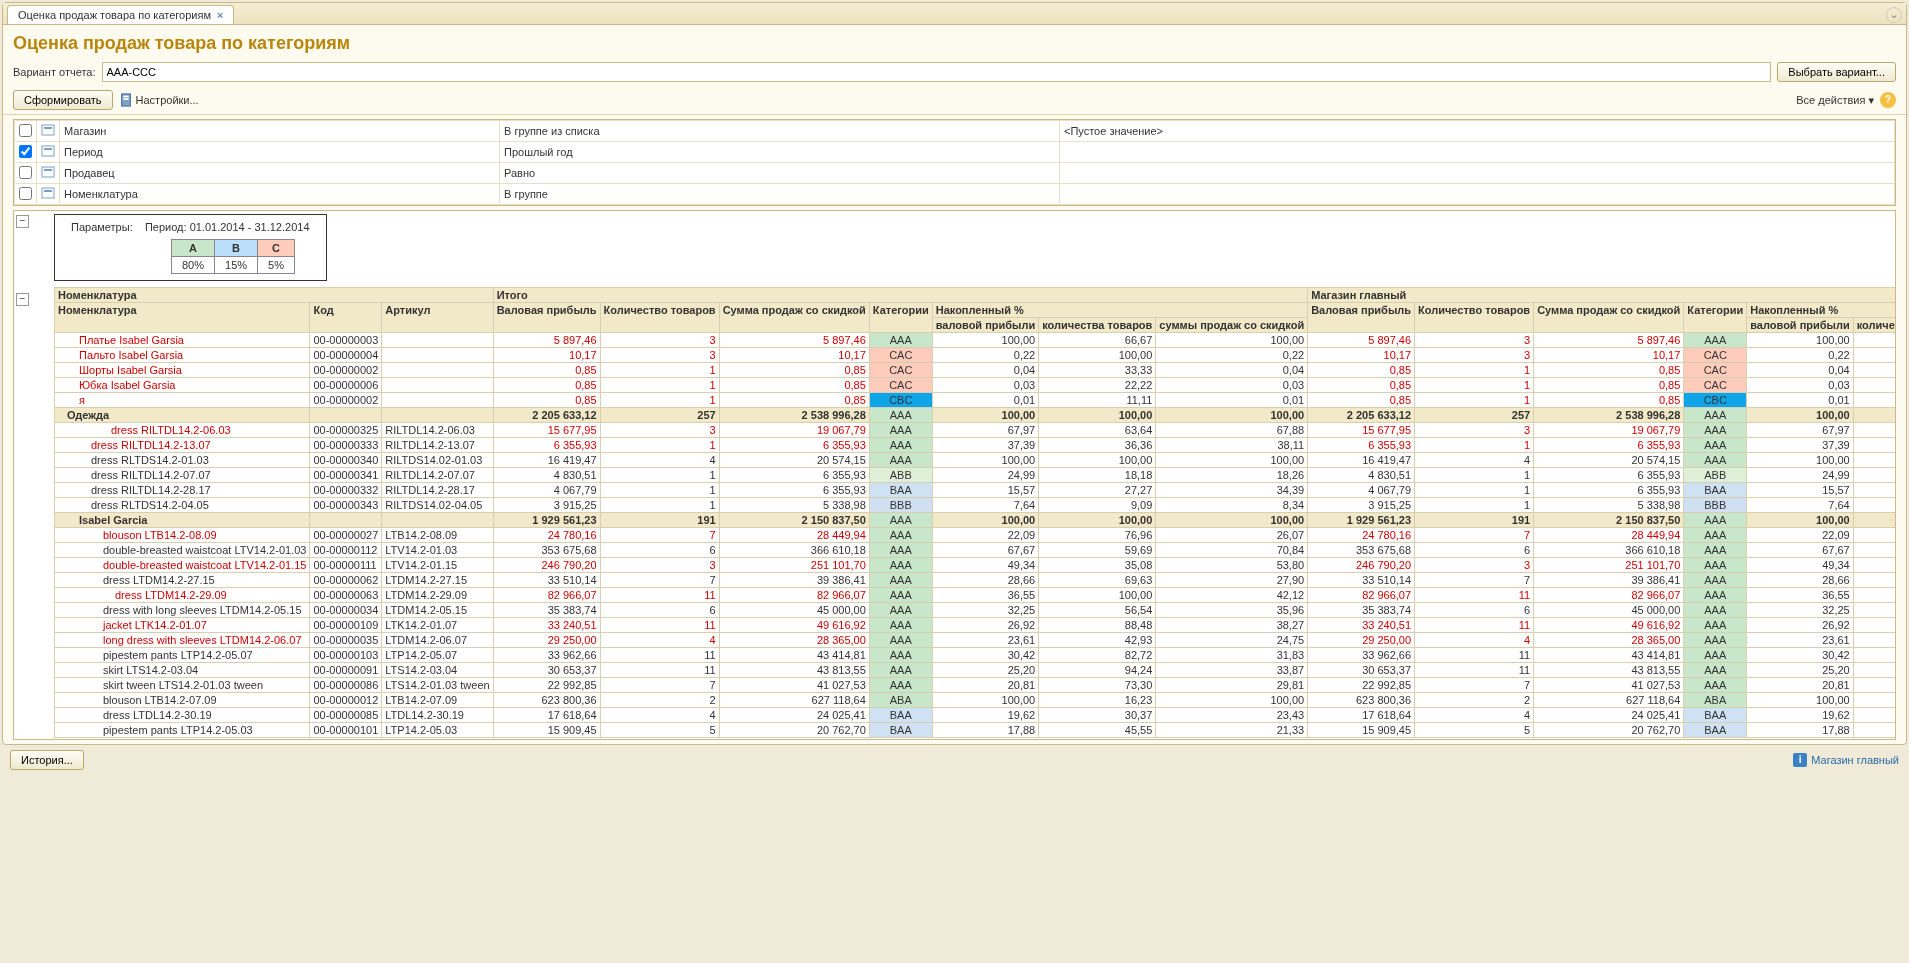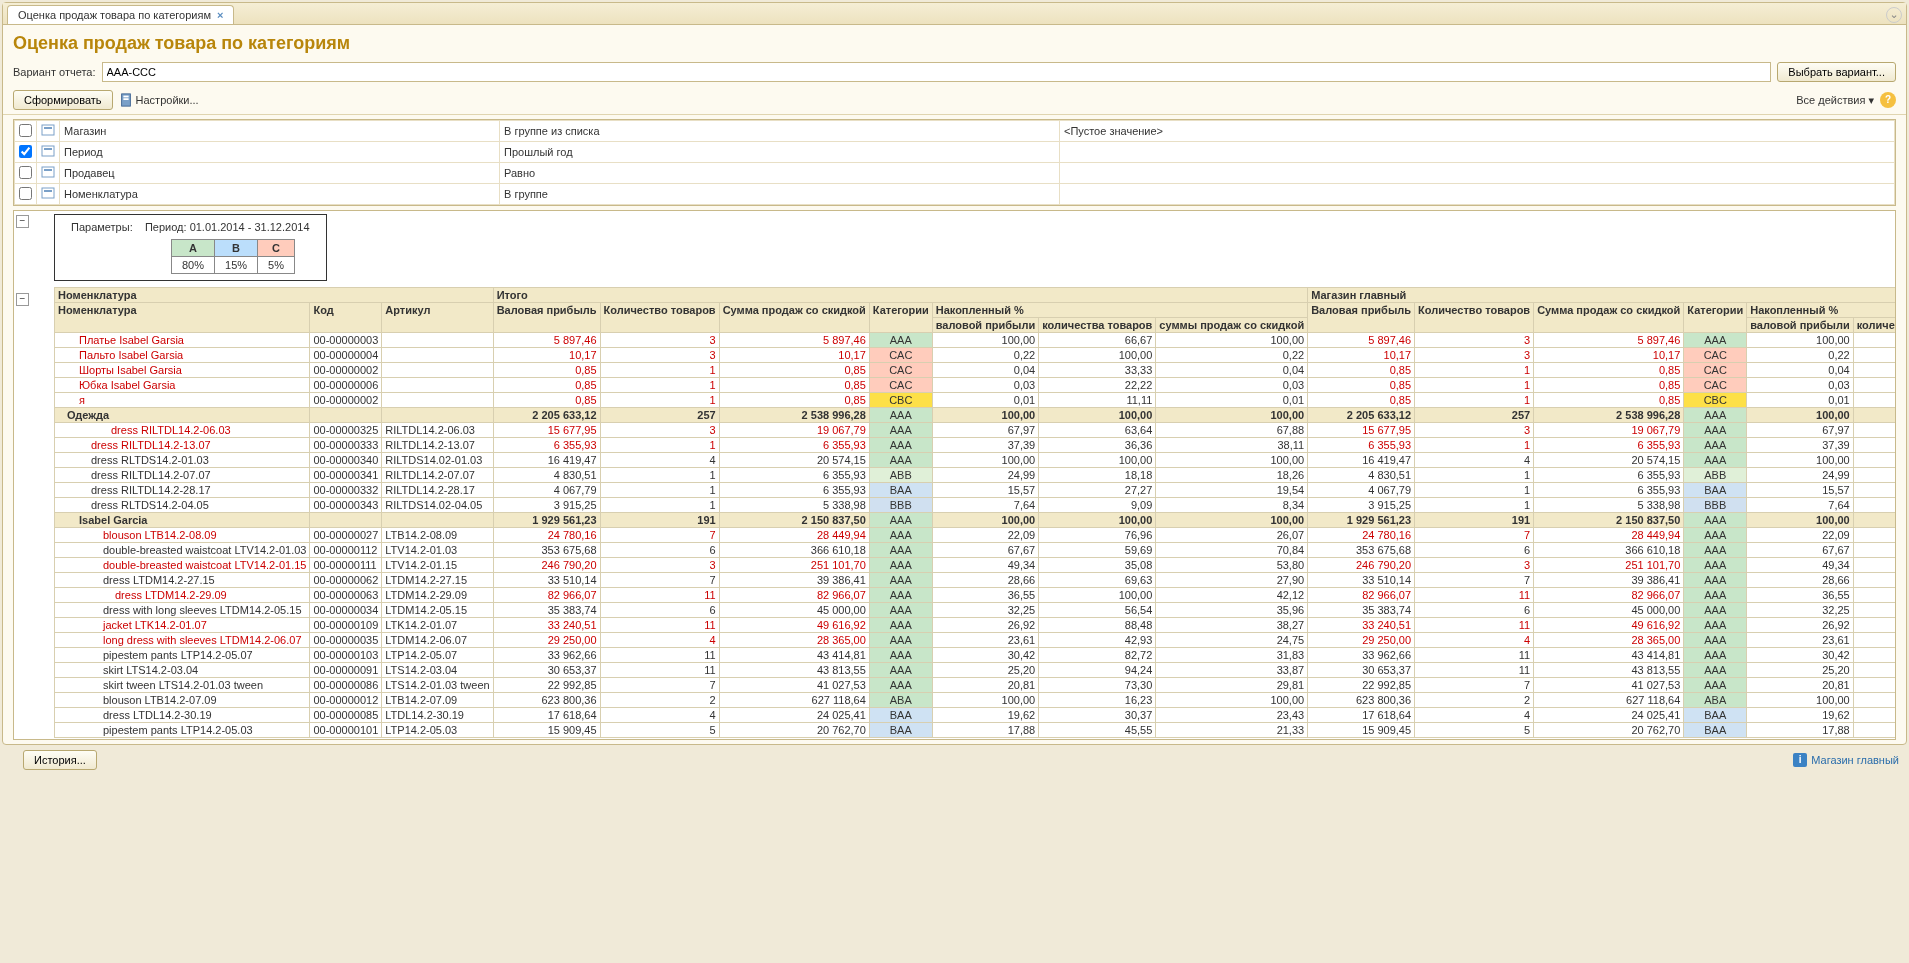--- a/index.html
+++ b/index.html
@@ -39,26 +39,26 @@
 .tree-btn { width: 13px; height: 13px; border: 1px solid #999; background: #fff; text-align: center; line-height: 10px; font-size: 10px; cursor: pointer; position: absolute; }
 .grid { border-collapse: collapse; margin-left: 40px; font-size: 11px; table-layout: fixed; }
 .grid th, .grid td { border: 1px solid #d8cfb0; padding: 1px 3px; white-space: nowrap; overflow: hidden; }
 .grid th { background: #f2e9c8; font-weight: bold; text-align: left; vertical-align: top; }
 .grid td.num { text-align: right; }
 .grid td.cat { text-align: center; }
 .grid td.red { color: #c00; }
 .grid td.bold { font-weight: bold; }
 .cat-AAA { background: #c8e6c9; }
 .cat-CAC { background: #ffccbc; }
-.cat-CBC { background: #fde047; }
+.cat-CBC { background: #0ea5e9; }
 .cat-ABB { background: #e0f0d8; }
 .cat-BAA { background: #cfe2f3; }
 .cat-BBB { background: #d0e0f0; }
 .cat-ABA { background: #c8e6c9; }
-.statusbar { display: flex; align-items: center; padding: 3px 10px; gap: 8px; background: #f0ead8; margin-left: 13px; }
+.statusbar { display: flex; align-items: center; padding: 3px 10px; gap: 8px; background: #f0ead8; }
 .statusbar .right { margin-left: auto; display: flex; align-items: center; gap: 4px; color: #2a6dab; }
 .info-icon { width: 14px; height: 14px; background: #3b82c4; color: #fff; border-radius: 2px; text-align: center; line-height: 14px; font-size: 10px; font-weight: bold; }
 .col-name { width: 320px; } .col-code { width: 80px; } .col-art { width: 90px; }
 .col-v { width: 90px; } .col-q { width: 80px; } .col-s { width: 90px; } .col-cat { width: 60px; }
 .col-p1 { width: 60px; } .col-p2 { width: 60px; } .col-p3 { width: 60px; }
 </style>
 </head>
 <body>
 
 <div class="window">
@@ -406,21 +406,21 @@
           <tr>
             <td class="" style="padding-left:36px">dress RILTDL14.2-28.17</td>
             <td>00-00000332</td>
             <td>RILTDL14.2-28.17</td>
             <td class="num">4 067,79</td>
             <td class="num">1</td>
             <td class="num">6 355,93</td>
             <td class="cat cat-BAA">BAA</td>
             <td class="num">15,57</td>
             <td class="num">27,27</td>
-            <td class="num">19,54</td>
+            <td class="num">34,39</td>
             <td class="num">4 067,79</td>
             <td class="num">1</td>
             <td class="num">6 355,93</td>
             <td class="cat cat-BAA">BAA</td>
             <td class="num">15,57</td>
             <td class="num">27,27</td>
           </tr>
           <tr>
             <td class="" style="padding-left:36px">dress RLTDS14.2-04.05</td>
             <td>00-00000343</td>

